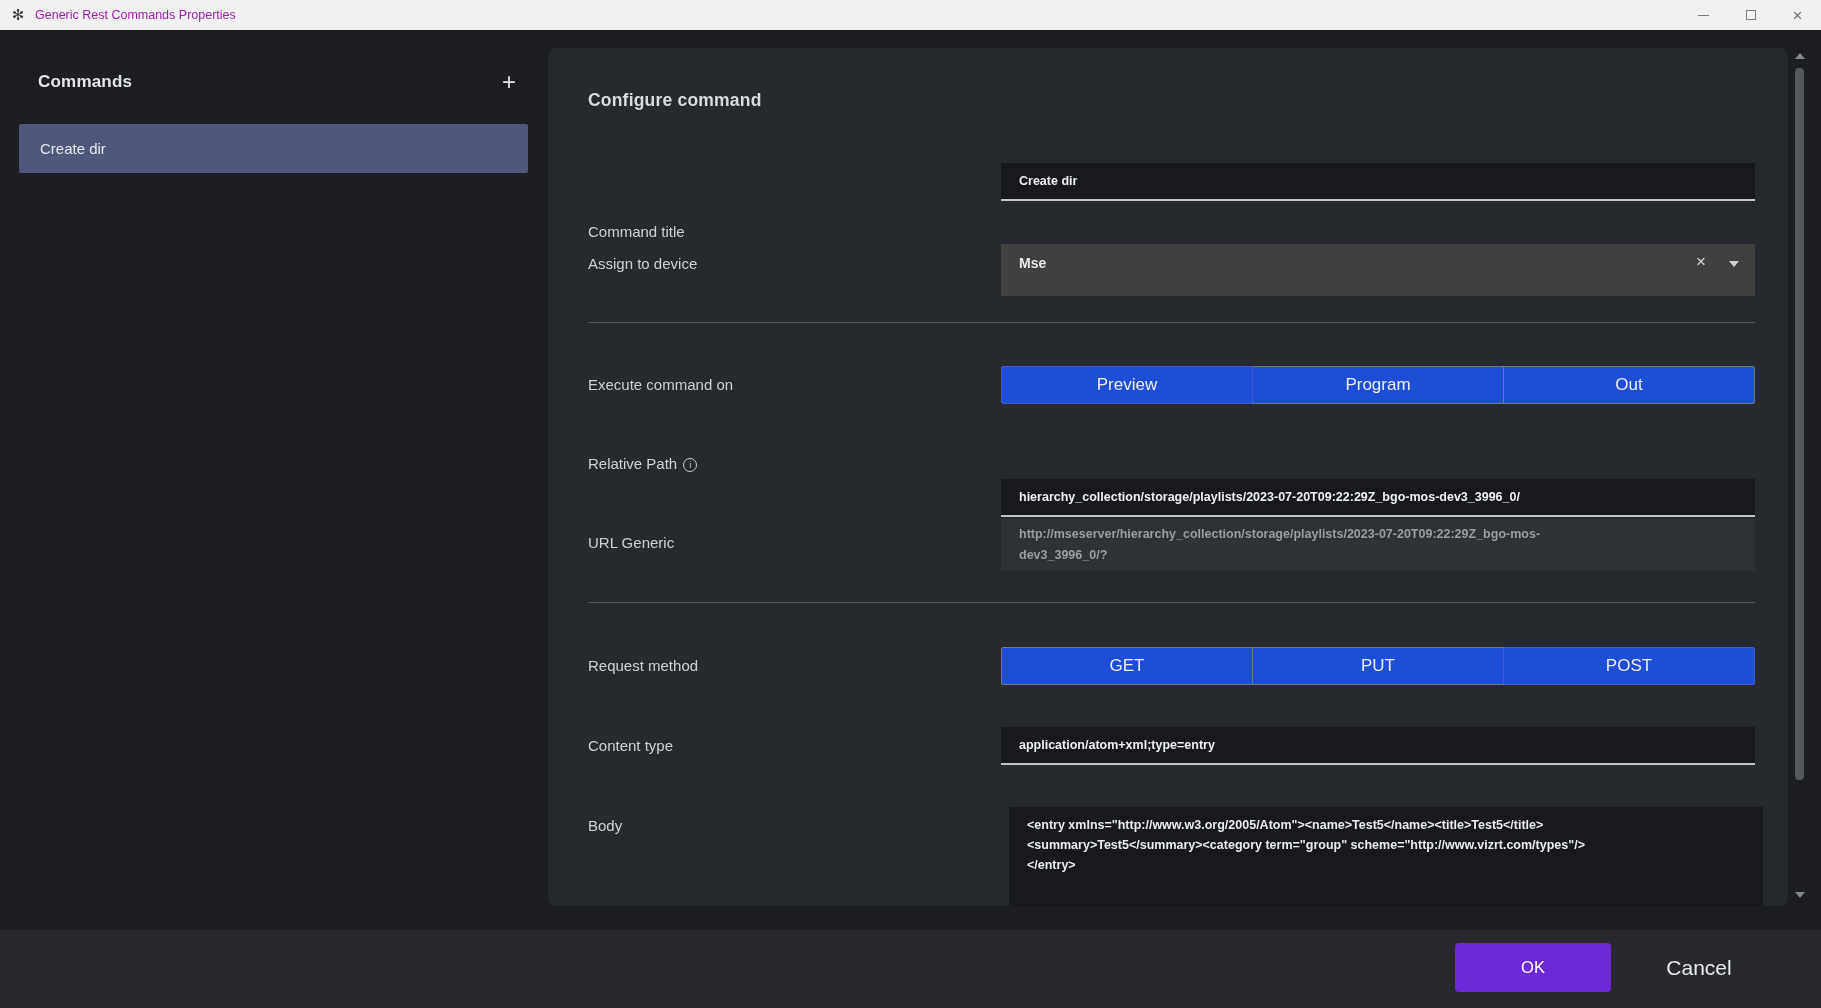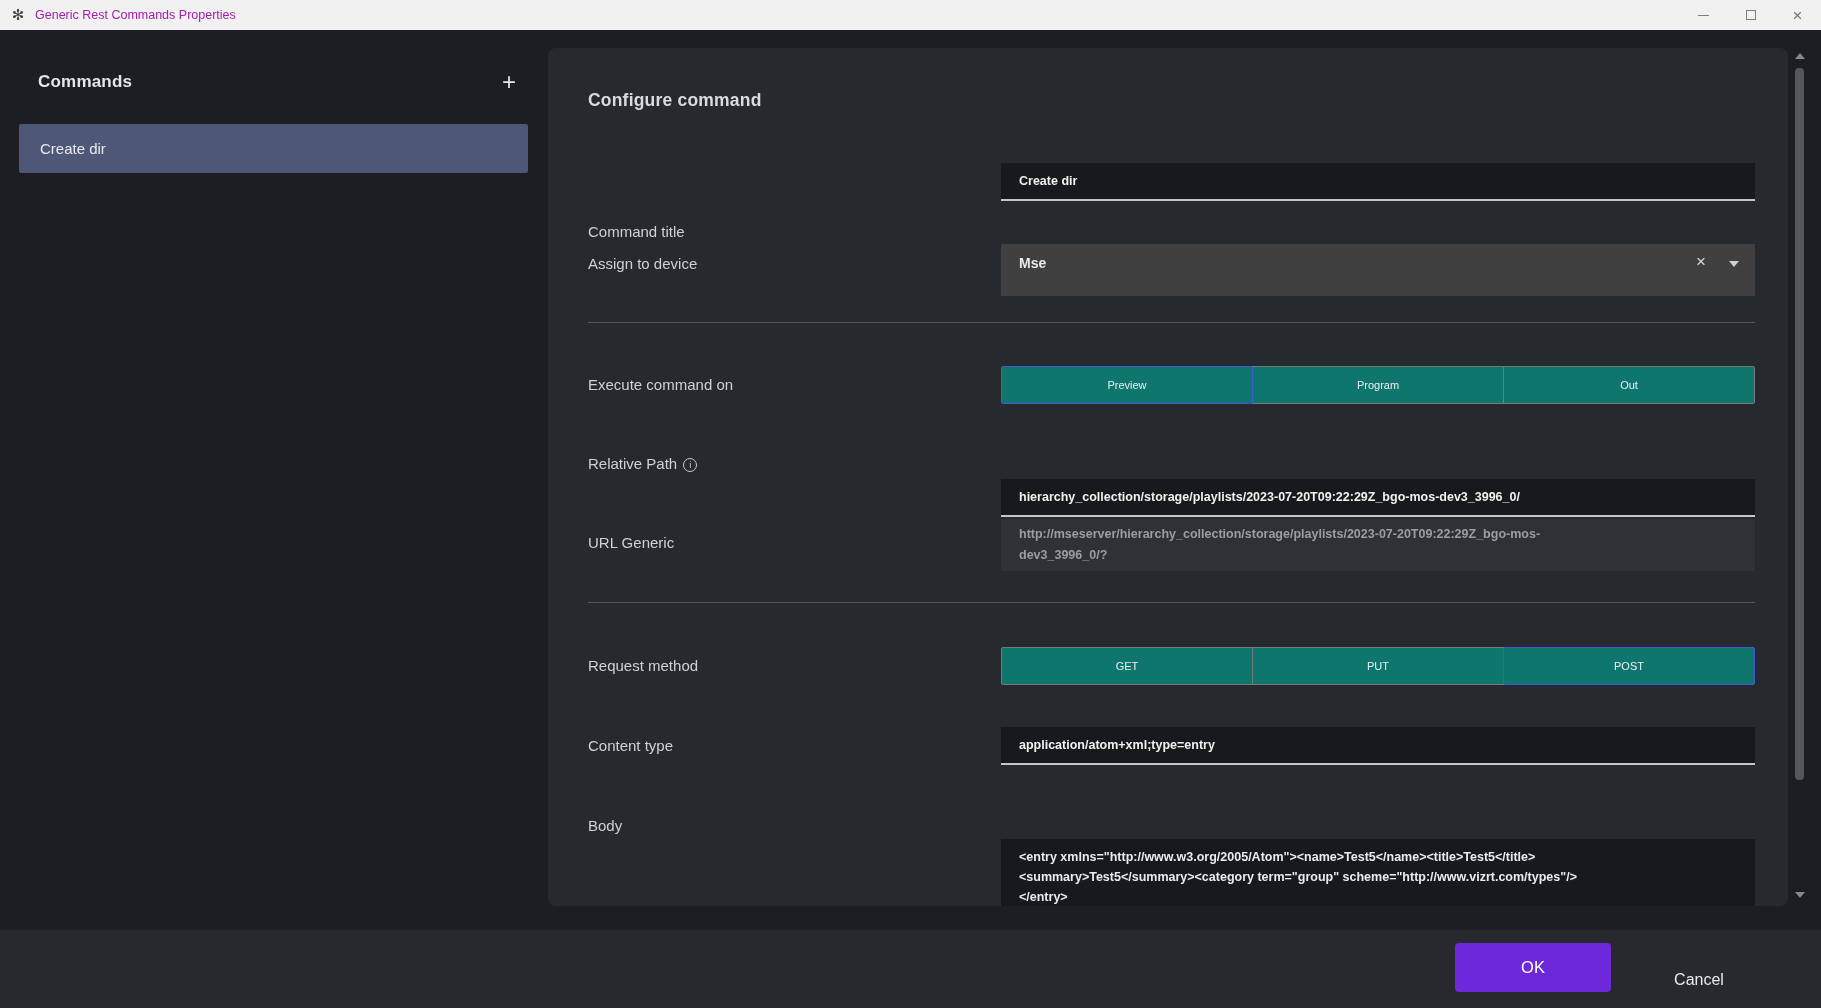--- a/index.html
+++ b/index.html
@@ -48,23 +48,23 @@
                 font-family:"Liberation Sans", sans-serif; }
   .select { height:52px; background:#404040; color:#e9ebee; font-size:14px;
             font-weight:600; line-height:38px; padding:0 18px; position:relative; }
   .select-clear { position:absolute; right:44px; top:0; height:38px; width:20px;
                   font-size:17px; font-weight:400; line-height:36px;
                   text-align:center; color:#d8dbde; }
   .select-caret { position:absolute; right:16px; top:17px; width:0; height:0;
                   border-left:5px solid transparent; border-right:5px solid transparent;
                   border-top:6px solid #cfd2d5; }
   .segmented { display:flex; height:38px; }
-  .seg { flex:1; border:1px solid #75787c; margin-left:-1px; background:#0f766e;
+  .seg { flex:1; border:1px solid #75787c; margin-left:-1px; background:#1d4ed8;
          display:flex; align-items:center; justify-content:center;
-         font-size:11px; color:#eceef0; }
+         font-size:17px; color:#eceef0; }
   .seg:first-child { margin-left:0; border-radius:2px 0 0 2px; }
   .seg:last-child { border-radius:0 2px 2px 0; }
   .seg.selected { border:1px solid #4656d6; z-index:2; border-radius:2px; }
   .url-preview { min-height:50px; background:#2e3136; color:#9a9da2;
                  font-size:12.5px; font-weight:700; line-height:21px;
                  padding:5px 18px; white-space:pre-wrap; word-break:break-word; }
   .body-box { height:99px; background:#17191d; color:#e9ebee; font-size:12.5px;
               font-weight:700; line-height:20px; padding:8px 18px;
               white-space:pre-wrap; word-break:break-word; }
   .divider { position:absolute; left:40px; width:1167px; height:0;
@@ -80,22 +80,22 @@
                  border-top:6px solid #85888c; }
   .scroll-thumb { position:absolute; left:2px; top:20px; width:9px; height:712px;
                   background:#54585d; border-radius:4px; }
 
   
   .footer { position:absolute; left:0; top:930px; width:1821px; height:78px;
             background:#27292e; }
   .ok-btn { position:absolute; left:1455px; top:13px; width:156px; height:49px;
             background:#6d28d9; border:none; border-radius:4px; color:#ffffff;
             font-size:16.5px; font-family:"Liberation Sans", sans-serif; }
-  .cancel-btn { position:absolute; left:1634px; top:25px; width:130px; height:49px;
-            background:transparent; border:none; color:#e8eaed; font-size:16px;
+  .cancel-btn { position:absolute; left:1634px; top:13px; width:130px; height:49px;
+            background:transparent; border:none; color:#e8eaed; font-size:21px;
             font-family:"Liberation Sans", sans-serif; }
 </style>
 </head>
 <body>
 
 <div id="screen">
 
   <div class="titlebar">
     <span class="titlebar-icon">✻</span>
     <span class="titlebar-title">Generic Rest Commands Properties</span>
@@ -157,21 +157,21 @@
     <div class="field segmented" style="top:599px;">
       <div class="seg">GET</div>
       <div class="seg">PUT</div>
       <div class="seg selected">POST</div>
     </div>
 
     <div class="row-label" style="top:689px;">Content type</div>
     <div class="field text-input" style="top:679px;">application/atom+xml;type=entry</div>
 
     <div class="row-label" style="top:769px;">Body</div>
-    <div class="field body-box" style="top:791px;">&lt;entry xmlns="http://www.w3.org/2005/Atom"&gt;&lt;name&gt;Test5&lt;/name&gt;&lt;title&gt;Test5&lt;/title&gt;
+    <div class="field body-box" style="top:759px;margin-left:8px;">&lt;entry xmlns="http://www.w3.org/2005/Atom"&gt;&lt;name&gt;Test5&lt;/name&gt;&lt;title&gt;Test5&lt;/title&gt;
 &lt;summary&gt;Test5&lt;/summary&gt;&lt;category term="group" scheme="http://www.vizrt.com/types"/&gt;
 &lt;/entry&gt;</div>
   </div>
 
   <div class="scrollbar">
     <span class="scroll-up"></span>
     <span class="scroll-thumb"></span>
     <span class="scroll-down"></span>
   </div>
 

